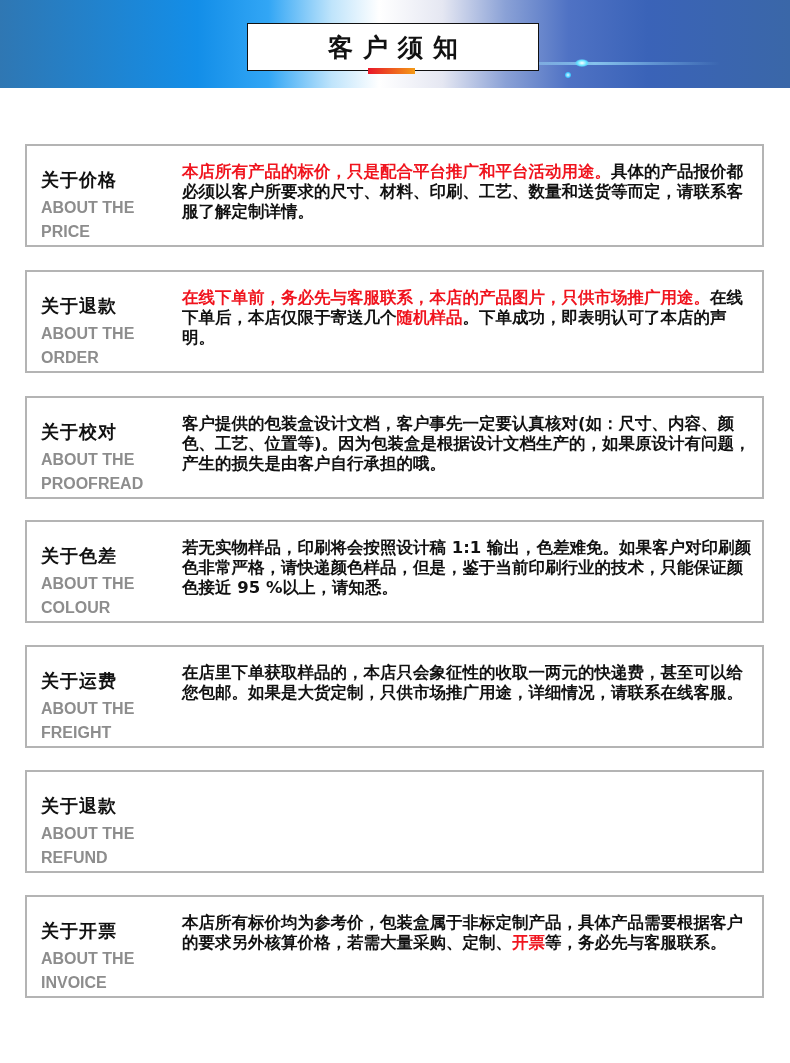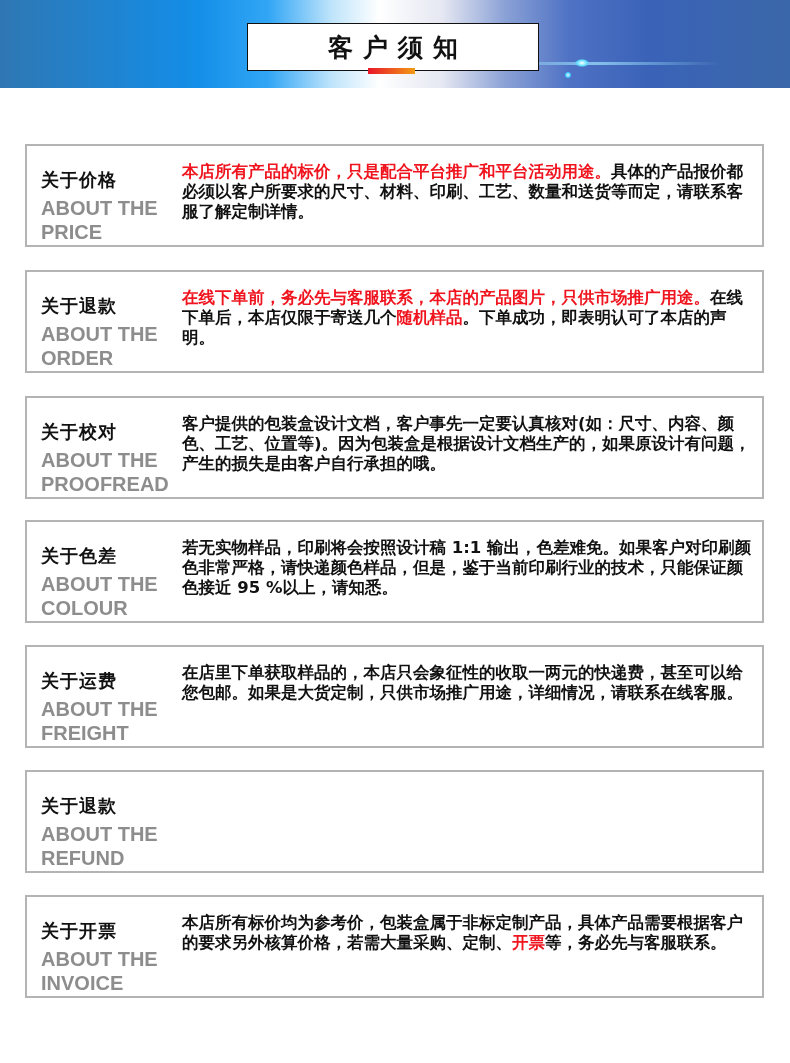--- a/index.html
+++ b/index.html
@@ -16,21 +16,21 @@
     background:linear-gradient(90deg, rgba(255,255,255,0), rgba(160,230,255,0.7) 50%, rgba(255,255,255,0)); }
   .flare-dot { position:absolute; left:575px; top:59px; width:14px; height:8px; border-radius:50%;
     background:radial-gradient(#ffffff, #5fe0ff 50%, rgba(60,200,255,0) 75%); }
   .flare-dot2 { position:absolute; left:565px; top:72px; width:6px; height:6px; border-radius:50%;
     background:radial-gradient(#dff8ff, #3fc7ff 60%, rgba(60,200,255,0)); }
 
   .section { position:absolute; left:25px; width:739px; height:103px; box-sizing:border-box;
     border:2px solid #b4b4b4; background:#fff; }
   .label { position:absolute; left:14px; top:18px; width:140px; }
   .label-cn { font-size:18px; font-weight:bold; color:#111; line-height:32px; letter-spacing:1px; }
-  .label-en { font-family:"Liberation Sans",sans-serif; font-size:20px; font-weight:bold; color:#8d8d8d; line-height:24px; }
+  .label-en { font-family:"Liberation Sans",sans-serif; font-size:16px; font-weight:bold; color:#8d8d8d; line-height:24px; }
   .body { position:absolute; left:155px; top:16px; width:570px; font-size:16.5px; font-weight:bold;
     color:#111; line-height:20px; }
   .red { color:#f0141e; }
 </style>
 </head>
 <body>
 
 <div class="banner">
   <div class="flare-line"></div>
   <div class="flare-dot"></div>

